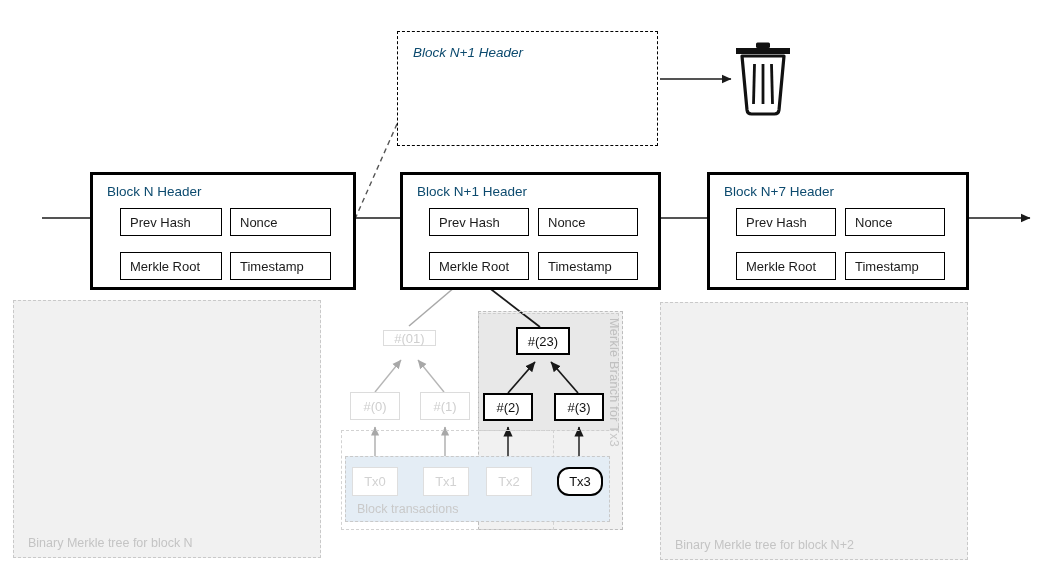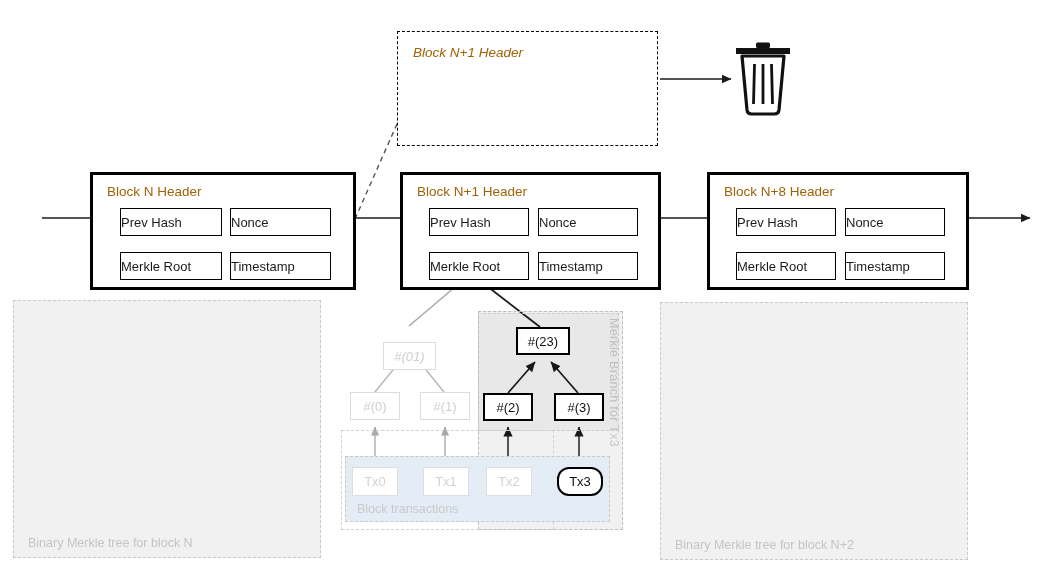--- a/index.html
+++ b/index.html
@@ -4,23 +4,23 @@
 <style>
   html,body{margin:0;padding:0;background:#ffffff;}
   body{width:1048px;height:582px;position:relative;overflow:hidden;
        font-family:"Liberation Sans","DejaVu Sans",sans-serif;}
   #canvas{position:absolute;left:0;top:0;width:1048px;height:582px;}
   svg.layer{position:absolute;left:0;top:0;width:1048px;height:582px;pointer-events:none;}
   .box{position:absolute;box-sizing:border-box;}
 
   
   .hdr{border:3px solid #000;background:#fff;}
-  .hdr-title{position:absolute;left:14px;top:9px;font-size:13.5px;color:#a16207;white-space:nowrap;}
+  .hdr-title{position:absolute;left:14px;top:9px;font-size:13.5px;color:#0c4a6e;white-space:nowrap;}
   .field{position:absolute;box-sizing:border-box;border:1.3px solid #000;background:#fff;
-         font-size:13px;color:#1b1b1b;display:flex;align-items:center;
+         font-size:13px;color:#1b1b1b;display:flex;align-items:center;padding-left:9px;
          height:28px;}
 
   
   .hdr-orphan{border:1.6px dashed #000;background:#fff;}
   .hdr-orphan .hdr-title{font-style:italic;font-size:13.5px;top:13px;left:15px;}
 
   
   .tree-region{border:1.4px dashed #c9c9c9;background:#f1f1f1;}
   .tree-label{position:absolute;left:14px;bottom:7px;font-size:12.5px;color:#c4c4c4;white-space:nowrap;}
   .tx-region{border:1.4px dashed #c9c9c9;background:#e4edf5;}
@@ -103,21 +103,21 @@
   </div>
 
   <div class="box branch-inner" style="left:478px;top:313px;width:141px;height:118px;"></div>
 
   <div class="box" style="left:341px;top:430px;width:213px;height:100px;border:1.4px dashed #d2d2d2;"></div>
 
   <div class="box tx-region" style="left:345px;top:456px;width:265px;height:66px;padding-left:16px;">
     <span class="tx-label">Block transactions</span>
   </div>
 
-  <div class="node faded" style="left:383px;top:342px;width:53px;height:28px;font-style:italic;">#(01)</div>
+  <div class="node faded" style="left:383px;top:330px;width:53px;height:16px;">#(01)</div>
   <div class="node solid" style="left:516px;top:327px;width:54px;height:28px;">#(23)</div>
 
   <div class="node faded" style="left:350px;top:392px;width:50px;height:28px;">#(0)</div>
   <div class="node faded" style="left:420px;top:392px;width:50px;height:28px;">#(1)</div>
   <div class="node solid" style="left:483px;top:393px;width:50px;height:28px;">#(2)</div>
   <div class="node solid" style="left:554px;top:393px;width:50px;height:28px;">#(3)</div>
 
   <div class="node tx-faded" style="left:352px;top:467px;width:46px;height:29px;">Tx0</div>
   <div class="node tx-faded" style="left:423px;top:467px;width:46px;height:29px;">Tx1</div>
   <div class="node tx-faded" style="left:486px;top:467px;width:46px;height:29px;">Tx2</div>
@@ -152,20 +152,20 @@
 
   <div class="box hdr" style="left:400px;top:172px;width:261px;height:118px;">
     <span class="hdr-title">Block N+1 Header</span>
     <div class="field" style="left:26px;top:33px;width:100px;">Prev Hash</div>
     <div class="field" style="left:135px;top:33px;width:100px;">Nonce</div>
     <div class="field" style="left:26px;top:77px;width:100px;">Merkle Root</div>
     <div class="field" style="left:135px;top:77px;width:100px;">Timestamp</div>
   </div>
 
   <div class="box hdr" style="left:707px;top:172px;width:262px;height:118px;">
-    <span class="hdr-title">Block N+8 Header</span>
+    <span class="hdr-title">Block N+7 Header</span>
     <div class="field" style="left:26px;top:33px;width:100px;">Prev Hash</div>
     <div class="field" style="left:135px;top:33px;width:100px;">Nonce</div>
     <div class="field" style="left:26px;top:77px;width:100px;">Merkle Root</div>
     <div class="field" style="left:135px;top:77px;width:100px;">Timestamp</div>
   </div>
 
 </div>
 
 </body></html>

